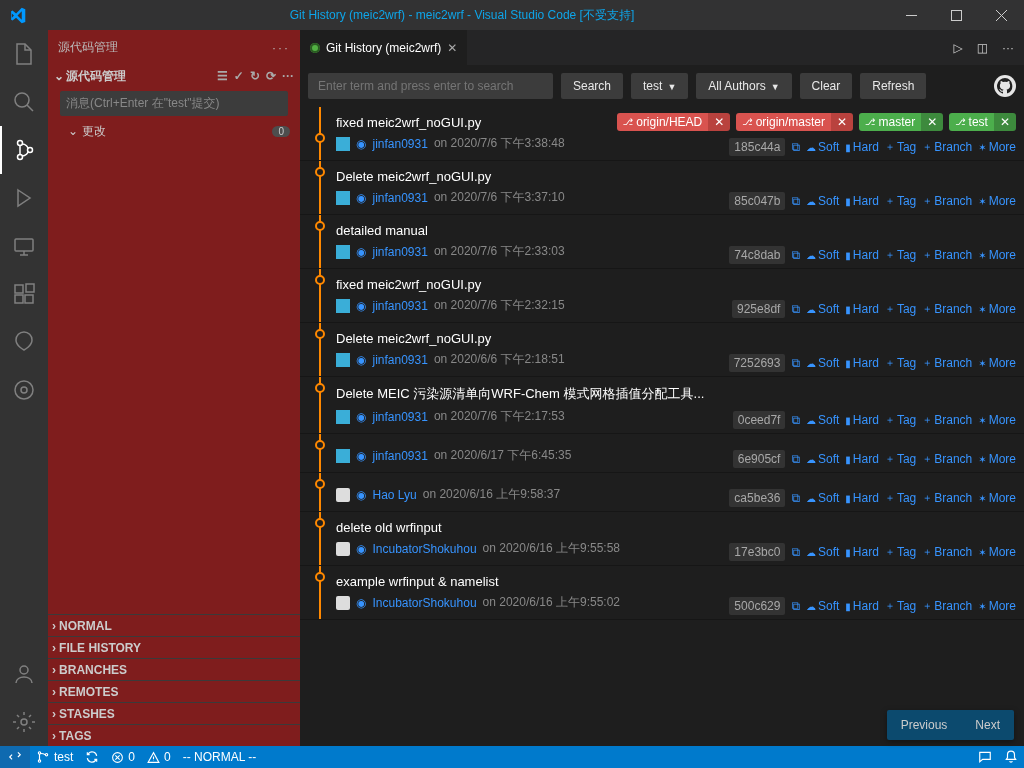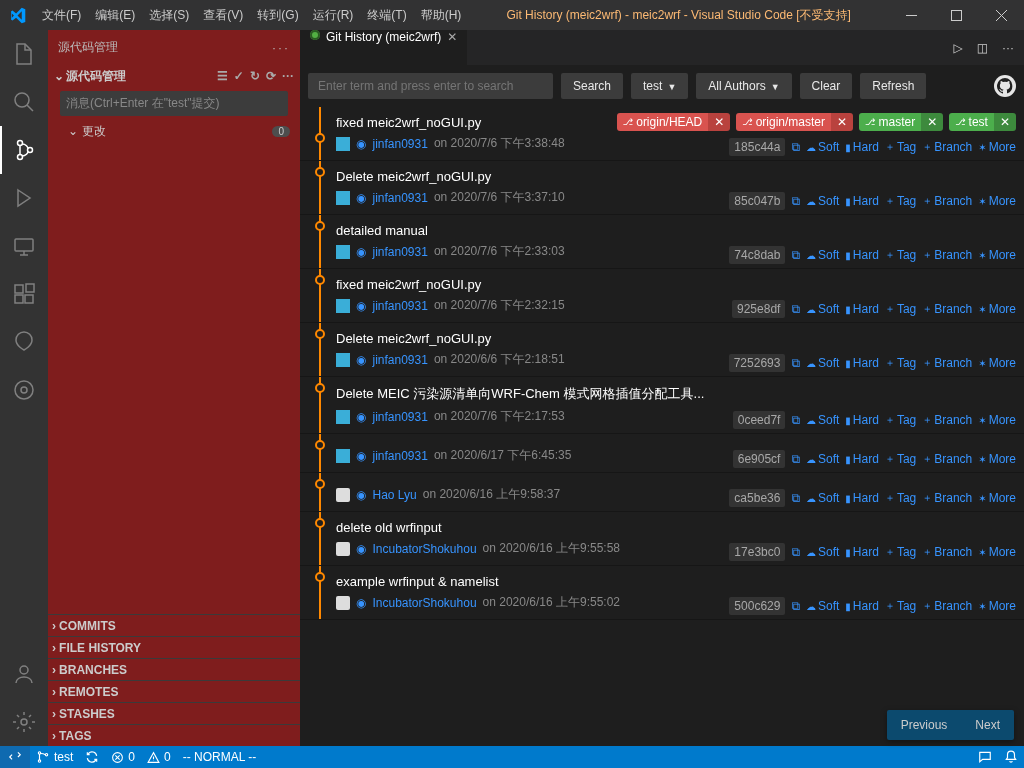--- a/index.html
+++ b/index.html
@@ -1,42 +1,42 @@
 <!DOCTYPE html>
 <html><head>
 <meta charset="utf-8">
 <style>
 *{margin:0;padding:0;box-sizing:border-box;font-family:"Segoe UI",Arial,sans-serif;font-size:12px;user-select:none}
 body{background:#1e1e1e;color:#ccc;width:1024px;height:768px;overflow:hidden;position:relative}
 .titlebar{height:30px;background:#323233;display:flex;align-items:center;font-size:12px;color:#ccc}
 .titlebar .logo{width:35px;display:flex;justify-content:center;align-items:center}
 .titlebar .menus{display:flex}
 .titlebar .menus span{padding:0 7px;line-height:30px;cursor:default}
-.titlebar .title{flex:1;text-align:center;color:#fdba74}
+.titlebar .title{flex:1;text-align:center;color:#0ea5e9}
 .titlebar .wincontrols{display:flex}
 .titlebar .wincontrols div{width:45px;height:30px;display:flex;justify-content:center;align-items:center;color:#ccc}
 .main{display:flex;height:716px}
 .activitybar{width:48px;background:#333;display:flex;flex-direction:column;justify-content:space-between}
 .activitybar .top,.activitybar .bottom{display:flex;flex-direction:column}
 .activitybar .item{width:48px;height:48px;display:flex;justify-content:center;align-items:center;color:#808080}
 .activitybar .item.active{color:#fff;border-left:2px solid #fff}
 .sidebar{width:252px;background:#7f1d1d;display:flex;flex-direction:column;overflow:hidden}
 .sidebar .header{height:35px;display:flex;align-items:center;justify-content:space-between;padding:0 10px;color:#bbb;font-size:11px}
 .sidebar .section-header{height:22px;display:flex;align-items:center;padding-left:4px;color:#ccc;font-size:11px;font-weight:bold}
 .sidebar .section-header .chev{width:14px;text-align:center}
 .sidebar .section-header .actions{display:flex;gap:6px;margin-left:auto;margin-right:6px;color:#aaa}
 .sidebar .msgbox{margin:4px 12px;padding:4px 6px;background:#3c3c3c;color:#888;border-radius:2px;font-size:12px}
 .sidebar .treeitem{height:22px;display:flex;align-items:center;padding-left:20px;color:#ccc}
 .sidebar .treeitem .chev{width:14px}
 .sidebar .treeitem .badge{margin-left:auto;margin-right:10px;background:#4d4d4d;color:#ccc;border-radius:8px;padding:0 6px;font-size:10px}
 .sidebar .bottom-sections{margin-top:auto}
 .sidebar .bottom-sections .sec{height:22px;display:flex;align-items:center;padding-left:4px;color:#ccc;font-size:11px;font-weight:bold;border-top:1px solid #3a3a3a}
 .editor{flex:1;background:#1e1e1e;display:flex;flex-direction:column;overflow:hidden}
 .tabs{height:35px;background:#252526;display:flex;align-items:center}
-.tab{height:35px;background:#1e1e1e;display:flex;align-items:flex-start;padding:0 10px;gap:6px;color:#fff}
+.tab{height:35px;background:#1e1e1e;display:flex;align-items:center;padding:0 10px;gap:6px;color:#fff}
 .tab .dot{width:10px;height:10px;border-radius:5px;background:#52b043;box-shadow:0 0 0 2px #2a5a22 inset}
 .tab .close{color:#aaa}
 .tabactions{margin-left:auto;display:flex;gap:14px;margin-right:10px;color:#ccc}
 .toolbar{height:42px;display:flex;align-items:center;padding:6px 8px;gap:8px;background:#1e1e1e}
 .toolbar input{flex:1;max-width:245px;background:#3c3c3c;border:none;color:#ccc;padding:6px 10px;border-radius:2px;outline:none}
 .toolbar .btn{background:#3c3c3c;color:#e8e8e8;padding:6px 12px;border-radius:2px}
 .toolbar .btn .caret{margin-left:5px;font-size:9px}
 .toolbar .ghicon{margin-left:auto;width:22px;height:22px;border-radius:11px;background:#e6e6e6;color:#222;display:flex;align-items:center;justify-content:center}
 .history{flex:1;overflow:hidden;position:relative;background:#1e1e1e}
 .commit{position:relative;padding:8px 12px 8px 36px;border-bottom:1px solid #161616}
@@ -73,30 +73,20 @@
 </style>
 </head>
 <body>
 
 <div class="titlebar">
   <div class="logo">
     <svg width="17" height="17" viewBox="0 0 24 24">
         <path fill="#0098ff" d="M23 3l-5-2-8 8-5-4-2 1v12l2 1 5-4 8 8 5-2V3zM4 15V9l3 3-3 3zm14 3l-6-6 6-6v12z"></path>
       </svg>
   </div>
-  <div class="menus">
-    <span>文件(F)</span>
-    <span>编辑(E)</span>
-    <span>选择(S)</span>
-    <span>查看(V)</span>
-    <span>转到(G)</span>
-    <span>运行(R)</span>
-    <span>终端(T)</span>
-    <span>帮助(H)</span>
-  </div>
   <div class="title">Git History (meic2wrf) - meic2wrf - Visual Studio Code [不受支持]</div>
   <div class="wincontrols">
     <div>
         <svg width="11" height="11">
           <rect y="5" width="11" height="1" fill="#ccc"></rect>
         </svg>
       </div>
     <div>
         <svg width="11" height="11">
           <rect x="0.5" y="0.5" width="10" height="10" fill="none" stroke="#ccc"></rect>
@@ -197,21 +187,21 @@
         <span>···</span>
       </span>
     </div>
     <div class="msgbox">消息(Ctrl+Enter 在"test"提交)</div>
     <div class="treeitem">
       <span class="chev">⌄</span>
       <span>更改</span>
       <span class="badge">0</span>
     </div>
     <div class="bottom-sections">
-      <div class="sec"><span class="chev">›</span>&nbsp;<span>COMMITS</span></div>
+      <div class="sec"><span class="chev">›</span>&nbsp;<span>NORMAL</span></div>
       <div class="sec"><span class="chev">›</span>&nbsp;<span>FILE HISTORY</span></div>
       <div class="sec"><span class="chev">›</span>&nbsp;<span>BRANCHES</span></div>
       <div class="sec"><span class="chev">›</span>&nbsp;<span>REMOTES</span></div>
       <div class="sec"><span class="chev">›</span>&nbsp;<span>STASHES</span></div>
       <div class="sec"><span class="chev">›</span>&nbsp;<span>TAGS</span></div>
     </div>
   </div>
 
   <div class="editor">
     <div class="tabs">

